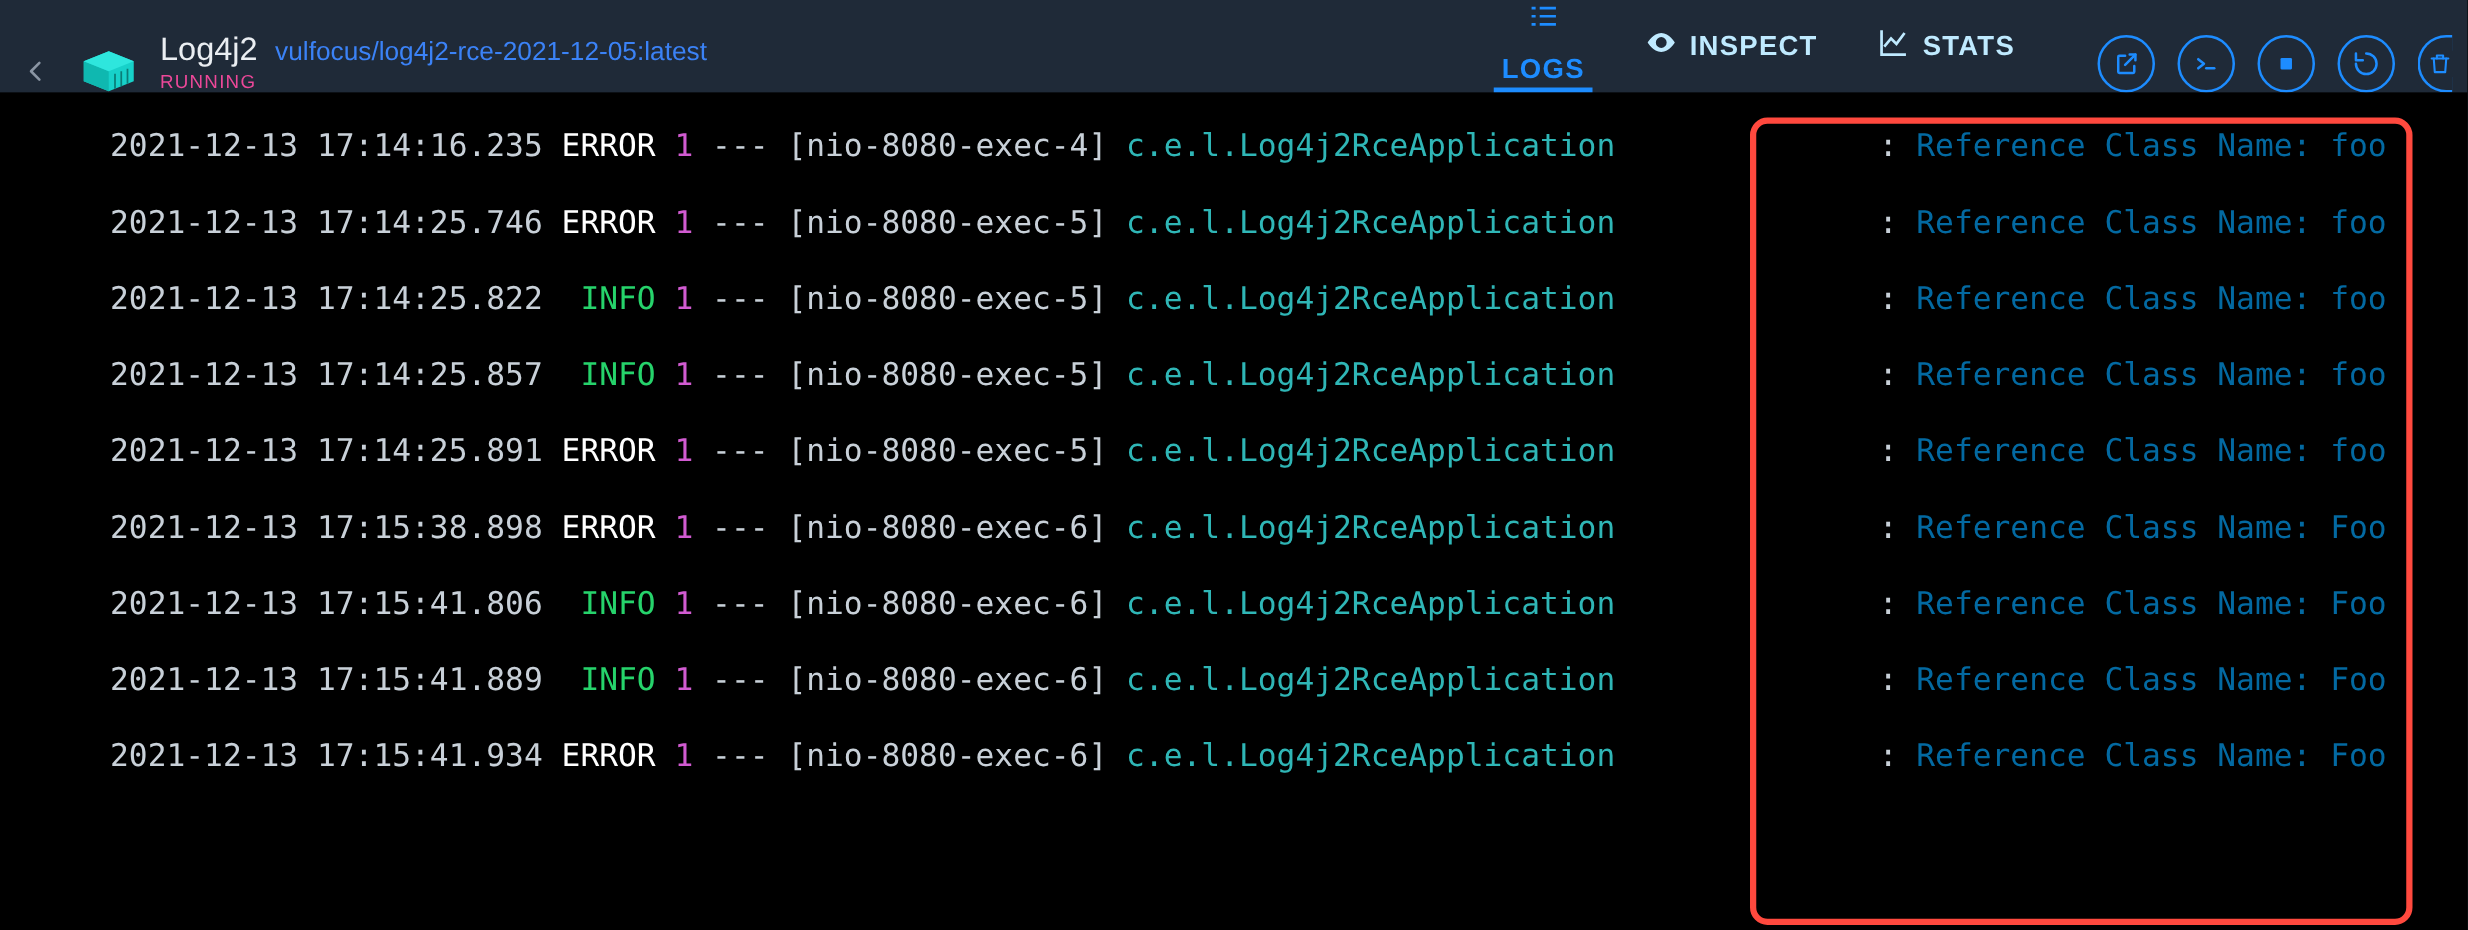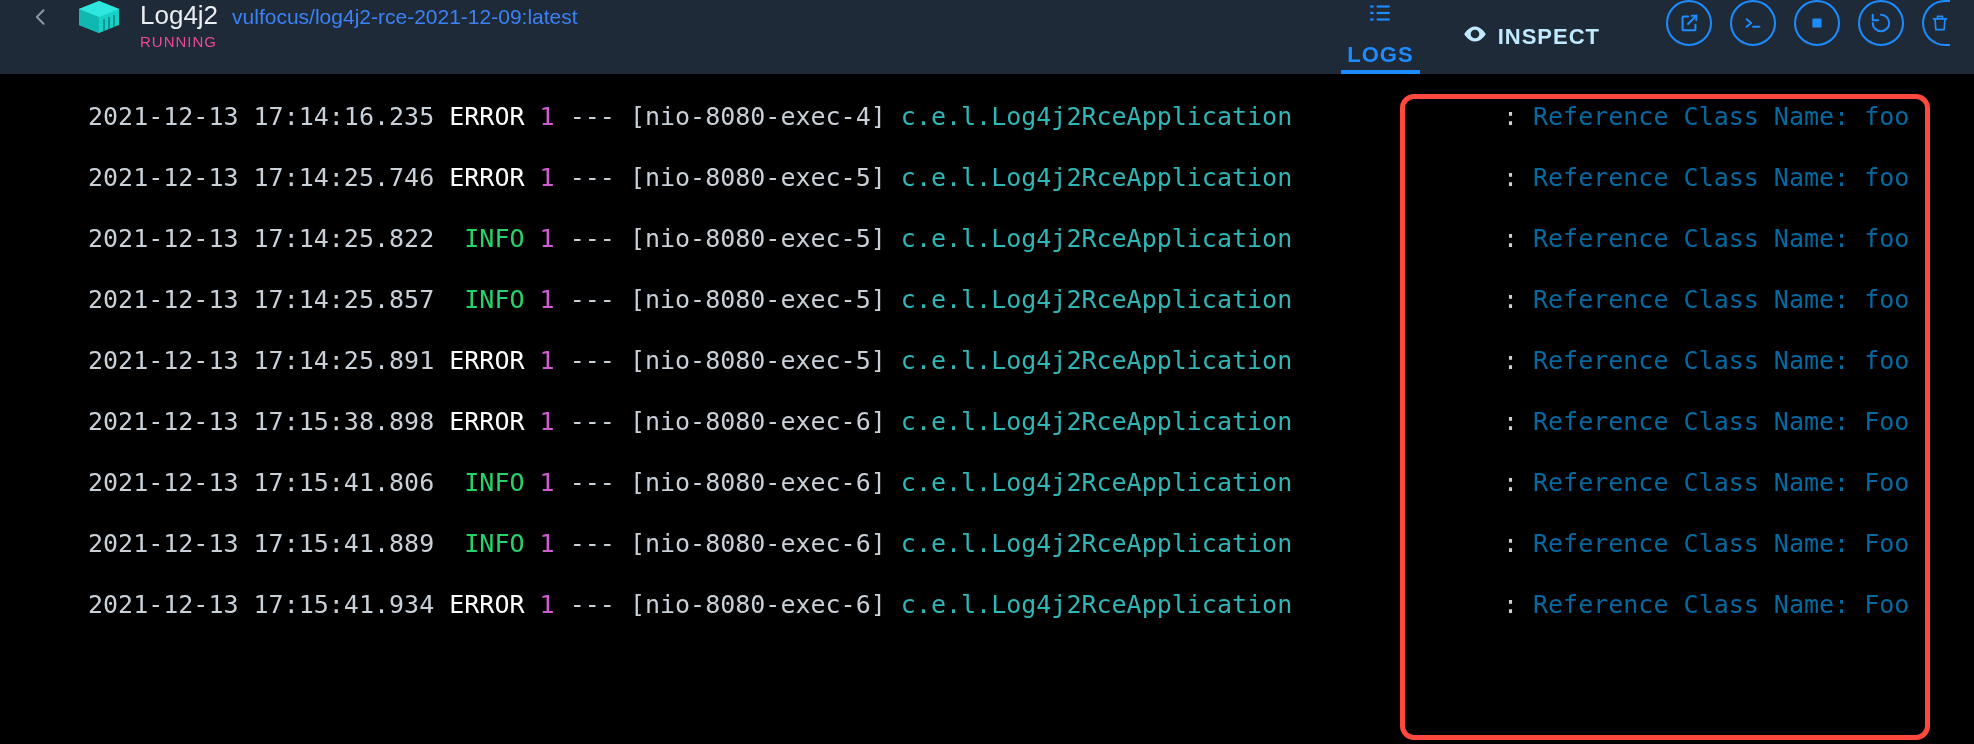--- a/index.html
+++ b/index.html
@@ -10,22 +10,22 @@
     font-family: -apple-system, BlinkMacSystemFont, "Segoe UI", sans-serif;
     color: #c8d0d8;
     overflow: hidden;
   }
 
   
   .header {
     height: 74px;
     background: #1f2a38;
     display: flex;
-    align-items: flex-start;
-    padding: 0 24px;
+    align-items: flex-end;
+    padding: 0 12px;
     gap: 18px;
   }
 
   .back-btn {
     width: 34px; height: 34px;
     display:flex; align-items:center; justify-content:center;
     cursor:pointer;
     color:#8a95a3;
   }
   .back-btn svg { width: 20px; height: 20px; stroke: currentColor; }
@@ -141,21 +141,21 @@
         <line x1="25" y1="18" x2="25" y2="30" stroke="#0a7d77" stroke-width="1.4"></line>
         <line x1="30" y1="16" x2="30" y2="28" stroke="#0a7d77" stroke-width="1.4"></line>
         <line x1="35" y1="14" x2="35" y2="26" stroke="#0a7d77" stroke-width="1.4"></line>
       </g>
     </svg>
   </div>
 
   <div class="title-block">
     <div class="title-row">
       <span class="title">Log4j2</span>
-      <span class="image-ref">vulfocus/log4j2-rce-2021-12-09:latest</span>
+      <span class="image-ref">vulfocus/log4j2-rce-2021-12-05:latest</span>
     </div>
     <span class="status">RUNNING</span>
   </div>
 
   <div class="tabs">
     <div class="tab active">
       <span>
         <svg viewBox="0 0 24 24">
             <line x1="9" y1="6" x2="21" y2="6"></line>
             <line x1="9" y1="12" x2="21" y2="12"></line>
@@ -169,20 +169,29 @@
     </div>
     <div class="tab">
       <span class="eye-icon">
         <svg viewBox="0 0 24 24">
             <path d="M12 5C6 5 2 12 2 12s4 7 10 7 10-7 10-7-4-7-10-7zm0 11a4 4 0 110-8 4 4 0 010 8z"></path>
             <circle cx="12" cy="12" r="2" fill="#1f2a38"></circle>
           </svg>
       </span>
       <span>INSPECT</span>
     </div>
+    <div class="tab">
+      <span>
+        <svg viewBox="0 0 24 24">
+            <polyline points="3 3 3 21 21 21"></polyline>
+            <polyline points="5 15 10 9 14 13 20 5"></polyline>
+          </svg>
+      </span>
+      <span>STATS</span>
+    </div>
   </div>
 
   <div class="action-buttons">
     <div class="circle-btn">
       <svg viewBox="0 0 24 24" stroke-linecap="round" stroke-linejoin="round">
           <path d="M15 4h5v5"></path>
           <path d="M20 4L11 13"></path>
           <path d="M19 14v5a1 1 0 01-1 1H6a1 1 0 01-1-1V6a1 1 0 011-1h5"></path>
         </svg>
     </div>

